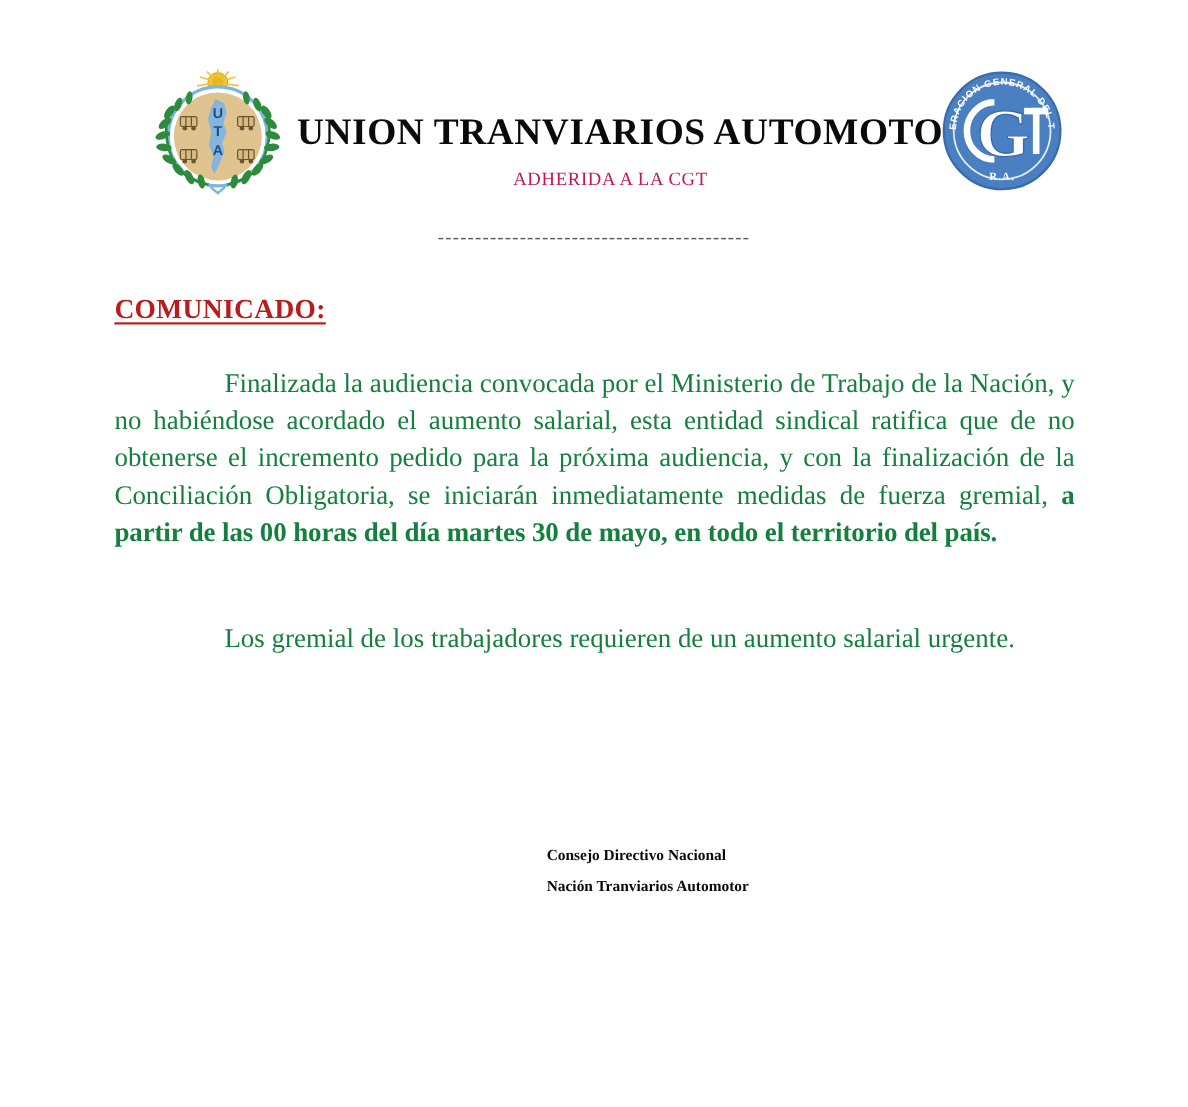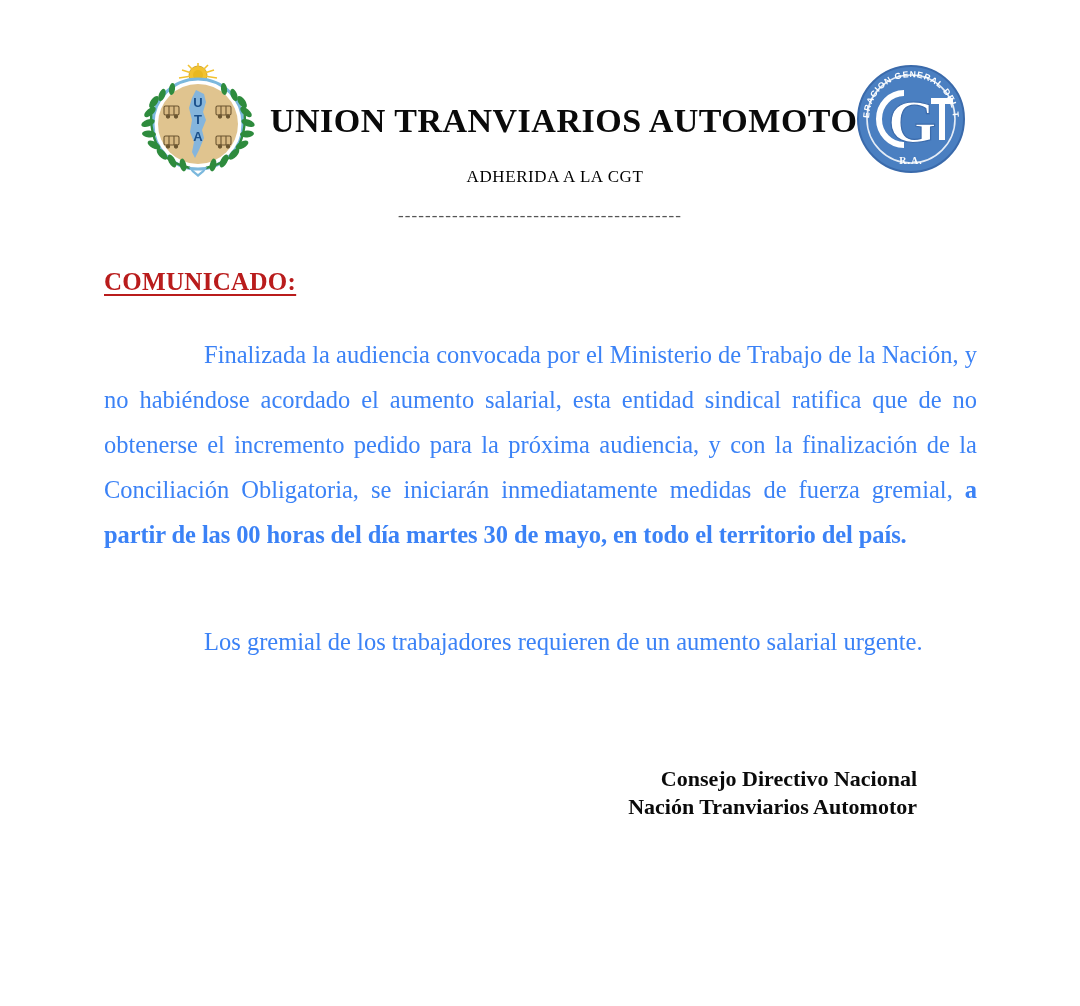--- a/index.html
+++ b/index.html
@@ -58,22 +58,22 @@
     color: #0a0a0a;
     line-height: 1.1;
     margin-top: 50px;
     white-space: nowrap;
   }
   .org-sub {
     font-family: "Liberation Serif", "DejaVu Serif", serif;
     font-weight: normal;
     font-size: 17px;
     letter-spacing: 0.6px;
-    color: #000000;
-    margin-top: 28px;
+    color: #be185d;
+    margin-top: 14px;
   }
 
   
   .divider {
     position: absolute;
     top: 206px;
     left: 0;
     width: 1080px;
     text-align: center;
     font-family: "Liberation Serif", "DejaVu Serif", serif;
@@ -98,47 +98,47 @@
     text-decoration: underline;
     text-underline-offset: 4px;
     color: #b91c1c;
     letter-spacing: 0.3px;
     margin: 0 0 36px 0;
     display: inline-block;
   }
   .para {
     font-family: "Liberation Serif", "DejaVu Serif", serif;
     font-size: 24.5px;
-    line-height: 45px;
+    line-height: 34px;
     text-align: justify;
     text-justify: inter-word;
-    color: #3b82f6;
+    color: #15803d;
     margin: 0;
   }
   .para.indent {
     text-indent: 100px;
   }
   .para .bold-run {
     font-weight: bold;
     letter-spacing: -0.1px;
   }
   .para-gap {
     height: 62px;
   }
 
   
   .signature {
     position: absolute;
     left: 497px;
     top: 765px;
     width: 420px;
-    text-align: right;
-    font-family: "Liberation Serif", "DejaVu Serif", serif;
-    font-weight: bold;
-    font-size: 22px;
+    text-align: left;
+    font-family: "Liberation Serif", "DejaVu Serif", serif;
+    font-weight: bold;
+    font-size: 14px;
     line-height: 28px;
     color: #0a0a0a;
   }
 
   
   svg { display: block; }
 </style>
 </head>
 <body>
 

